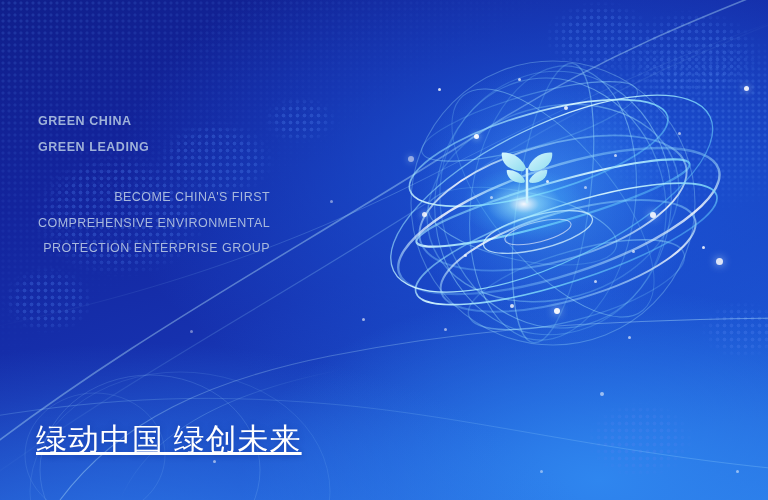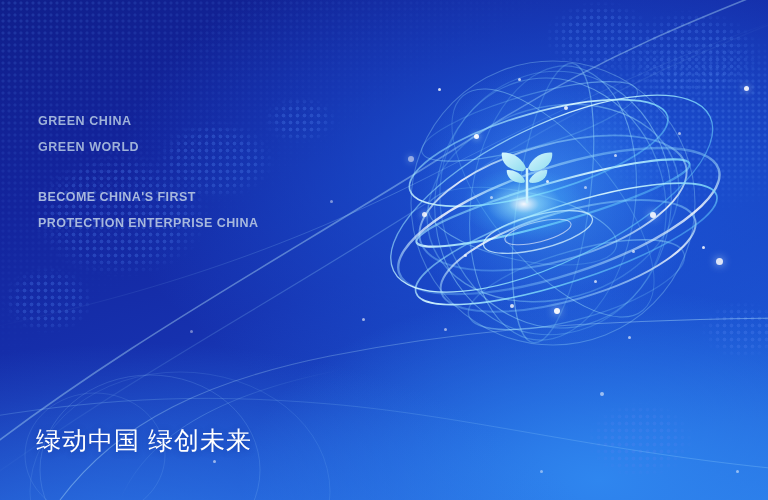--- a/index.html
+++ b/index.html
@@ -78,28 +78,28 @@
   .particle{position:absolute;border-radius:50%;background:#fff;}
 
   
   .eyebrow{position:absolute;left:38px;top:84px;margin-top:24px;}
   .eyebrow .ln{
     color:#9fb2d9;font-size:12.5px;font-weight:bold;letter-spacing:.55px;
     line-height:26px;white-space:nowrap;
   }
   .claims{position:absolute;left:38px;top:185px;}
   .claims .ln{
-    color:#a7b8dd;font-size:12.5px;font-weight:bold;letter-spacing:.45px;
-    line-height:25.5px;white-space:nowrap;
+    color:#a7b8dd;font-size:12.5px;font-weight:normal;letter-spacing:.45px;
+    line-height:25.5px;white-space:nowrap;text-align:right;
   }
 
   .headline{position:absolute;left:36px;bottom:40px;}
   .hl-1{
-    color:#ffffff;font-size:25px;line-height:40px;white-space:nowrap;
-    letter-spacing:1px;text-shadow:0 1px 6px rgba(10,40,140,.45);
+    color:#ffffff;font-size:31px;line-height:40px;white-space:nowrap;
+    letter-spacing:1px;text-shadow:0 1px 6px rgba(10,40,140,.45);text-decoration:underline;
   }
   .hl-2{
     color:#ffffff;font-size:31px;line-height:42px;white-space:nowrap;
     letter-spacing:1px;text-shadow:0 1px 6px rgba(10,40,140,.45);
   }
   .hl-red{color:#fa3c32;font-weight:bold;}
 
   .arcs{position:absolute;inset:0;pointer-events:none;}
 </style>
 </head>
@@ -251,25 +251,26 @@
   <div class="particle" style="left:362px;top:318px;width:3px;height:3px;opacity:.6;"></div>
   <div class="particle" style="left:330px;top:200px;width:3px;height:3px;opacity:.45;"></div>
   <div class="particle" style="left:213px;top:460px;width:3px;height:3px;opacity:.55;"></div>
   <div class="particle" style="left:736px;top:470px;width:3px;height:3px;opacity:.5;"></div>
   <div class="particle" style="left:540px;top:470px;width:3px;height:3px;opacity:.45;"></div>
   <div class="particle" style="left:190px;top:330px;width:3px;height:3px;opacity:.4;"></div>
   <div class="particle" style="left:600px;top:392px;width:4px;height:4px;opacity:.55;"></div>
 
   <div class="eyebrow">
     <div class="ln">GREEN CHINA</div>
-    <div class="ln">GREEN WORLD</div>
+    <div class="ln">GREEN LEADING</div>
   </div>
 
   <div class="claims">
     <div class="ln">BECOME CHINA'S FIRST</div>
-    <div class="ln">PROTECTION ENTERPRISE CHINA</div>
+    <div class="ln">COMPREHENSIVE ENVIRONMENTAL</div>
+    <div class="ln">PROTECTION ENTERPRISE GROUP</div>
   </div>
 
   <div class="headline">
     <div class="hl-1">绿动中国 绿创未来</div>
   </div>
 
 </div>
 
 </body></html>

